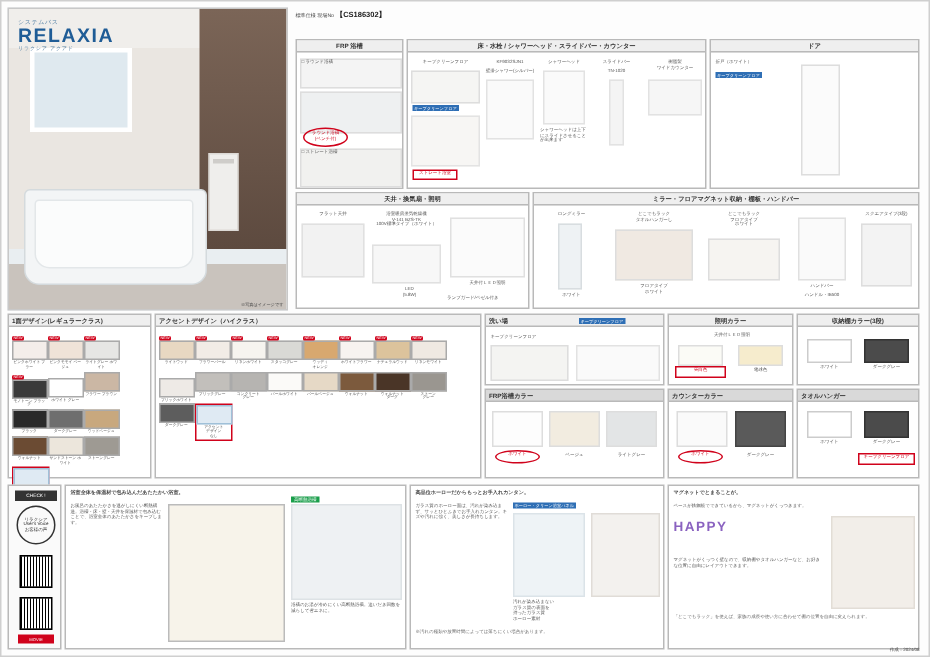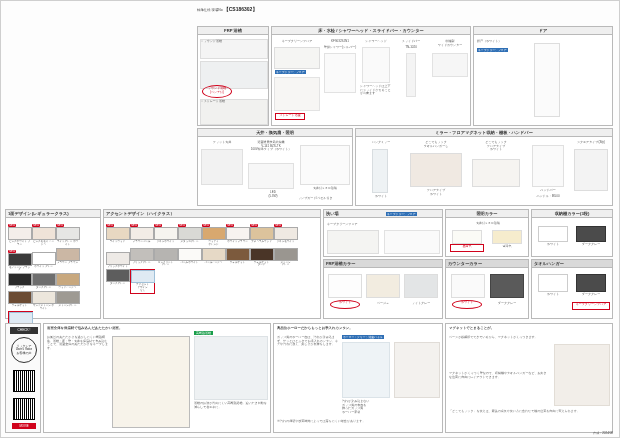--- a/index.html
+++ b/index.html
@@ -49,20 +49,38 @@
     border:1px solid #000;}
   .arrowbox{background:#fff;border:1px solid #bbb;}
   .footer{position:absolute;right:6px;bottom:2px;font-size:3px;color:#444;}
   .checkcircle{width:26px;height:26px;border-radius:50%;border:1px solid #333;display:flex;align-items:center;justify-content:center;font-size:3px;text-align:center;line-height:1.1;}
 </style>
 </head>
 <body>
 
 <div class="page">
 
+  <div class="photo">
+    <div class="ceilp"></div>
+    <div class="midp"></div>
+    <div class="wallR2"></div>
+    <div class="winp"></div>
+    <div class="floorp"></div>
+    <div class="tub">
+      <div class="tubin"></div>
+    </div>
+    <div class="abs" style="left:133px;top:96px;width:20px;height:52px;background:#efeeec;border:1px solid #dcd9d5;"></div>
+    <div class="abs" style="left:136px;top:100px;width:14px;height:3px;background:#cfcdca;"></div>
+    <div class="logo">
+      <div class="l1">システムバス</div>
+      <div class="l2">RELAXIA</div>
+      <div class="l3">リラクシア アクアド</div>
+    </div>
+    <div class="noteimg">※写真はイメージです</div>
+  </div>
 
   <div class="abs" style="left:196px;top:5px;">
     <span class="sub">標準仕様 現場No</span>
     <span class="hdr-title">【CS186302】</span>
   </div>
 
   <div class="abs bx" style="left:196px;top:25px;width:72px;height:100px;">
     <div class="ttl">FRP 浴槽</div>
     <div class="abs" style="left:2px;top:12px;width:68px;height:20px;background:#f4f4f4;border:1px solid #ddd;"></div>
     <div class="tiny abs" style="left:3px;top:13px;">□ ラウンド浴槽</div>
@@ -361,19 +379,20 @@
     <div class="abs tiny" style="left:68px;top:76px;width:98px;white-space:pre-line;">汚れが染み込まない
 ガラス質の表面を
 持ったガラス質
 ホーロー素材</div>
     <div class="abs tiny" style="left:3px;top:96px;width:164px;color:#666;">※汚れの種類や放置時間によっては落ちにくい場合があります。</div>
   </div>
 
   <div class="abs bx" style="left:444px;top:322px;width:168px;height:110px;">
     <div class="abs sub" style="left:3px;top:2px;width:162px;font-weight:bold;">マグネットでとまることが。</div>
     <div class="abs tiny" style="left:3px;top:12px;width:162px;">ベースが鉄鋼板でできているから、マグネットがくっつきます。</div>
+    <div class="abs" style="left:3px;top:22px;width:100px;height:22px;color:#8a62c0;font-size:9px;font-weight:bold;letter-spacing:1px;">HAPPY</div>
     <div class="abs" style="left:108px;top:20px;width:56px;height:62px;background:#f2eee9;border:1px solid #e2ddd6;"></div>
     <div class="abs tiny" style="left:3px;top:48px;width:100px;">マグネットがくっつく壁なので、収納棚やタオルハンガーなど、お好きな位置に自由にレイアウトできます。</div>
     <div class="abs tiny" style="left:3px;top:86px;width:160px;color:#666;">「どこでもラック」を使えば、家族の成長や使い方に合わせて棚の位置を自由に変えられます。</div>
   </div>
 
   <div class="footer">作成：2024/08</div>
 </div>
 
 </body></html>

